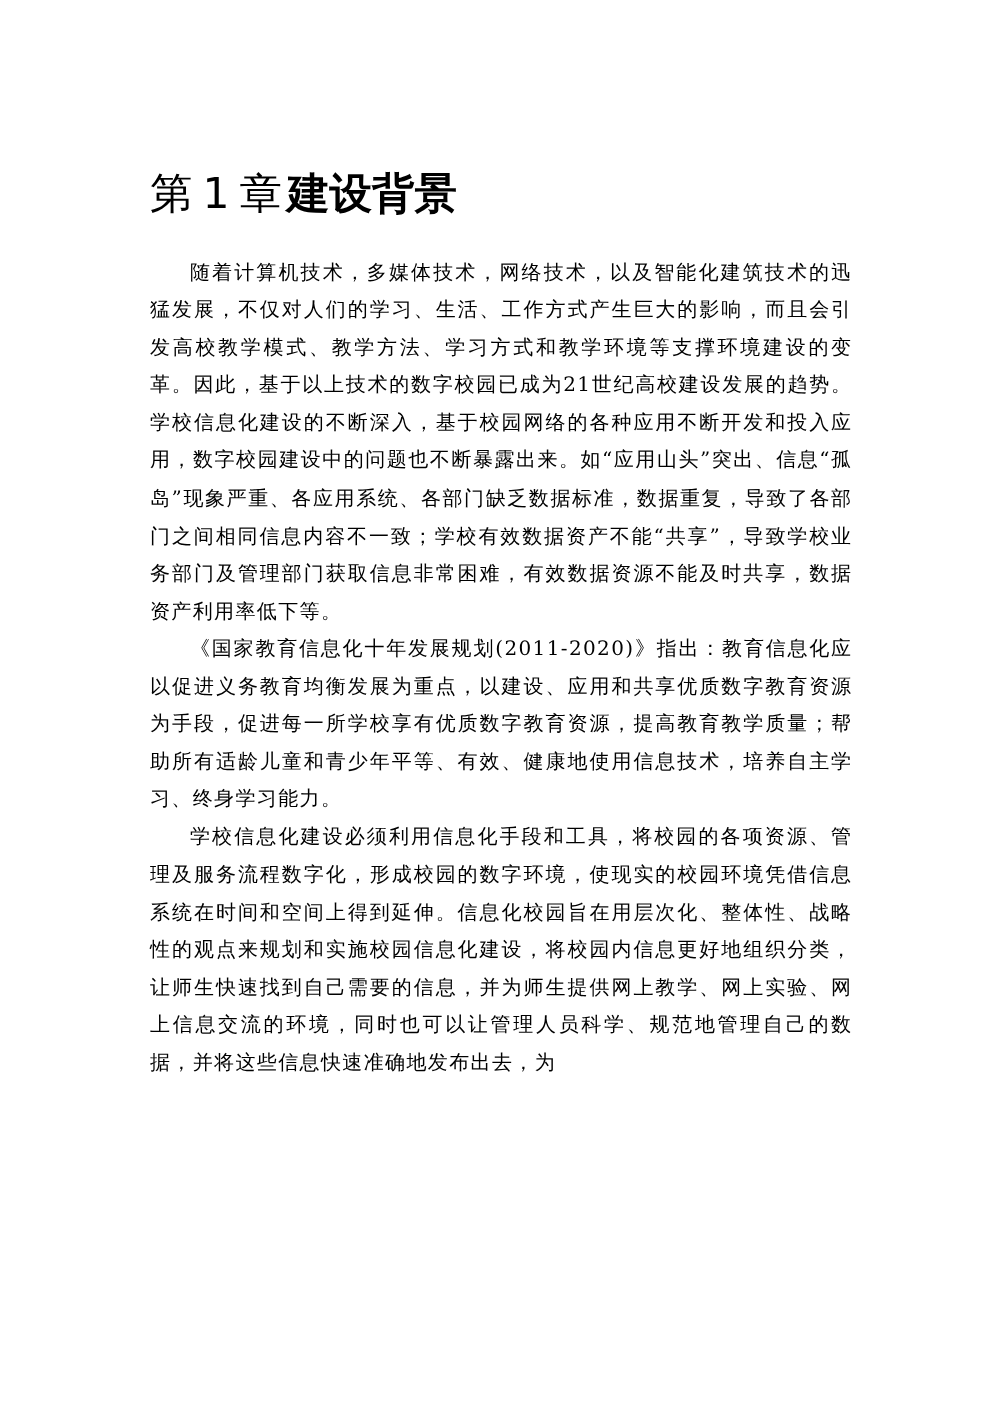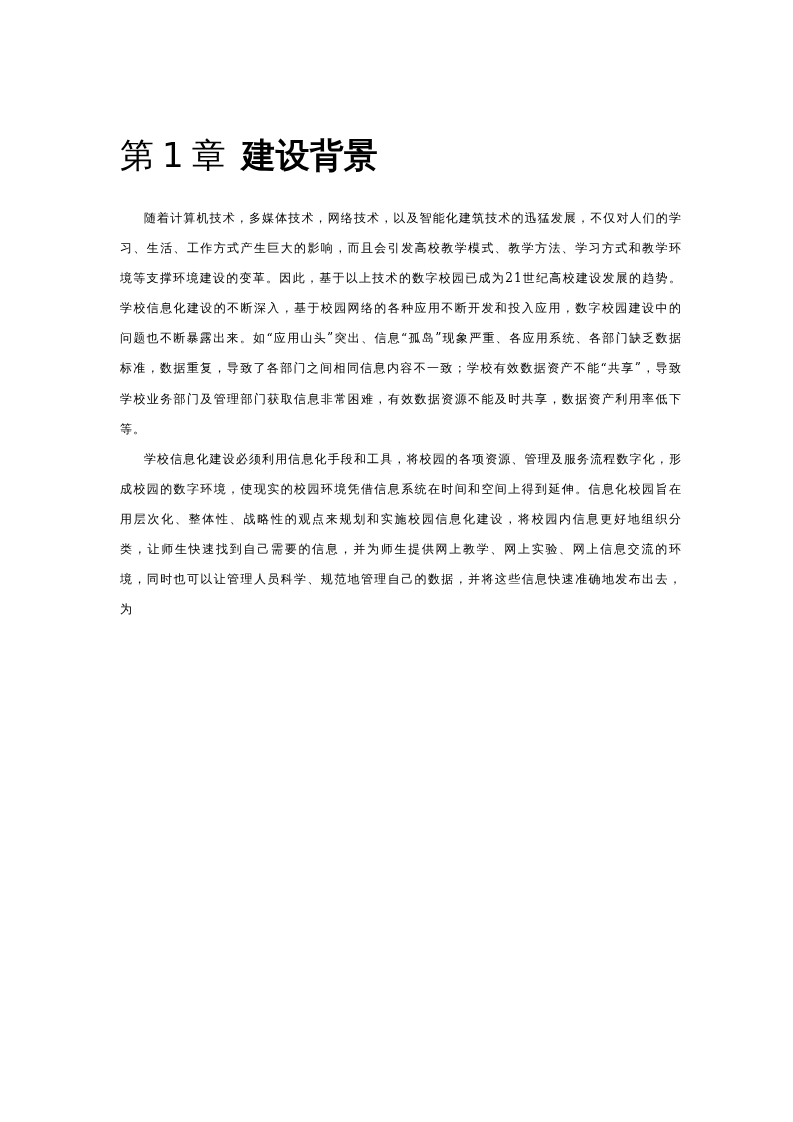--- a/index.html
+++ b/index.html
@@ -3,31 +3,32 @@
 <meta charset="utf-8">
 <style>
   html, body { margin: 0; padding: 0; background: #ffffff; }
   body { width: 793px; height: 1122px; position: relative; overflow: hidden; color: #000; }
   .chapter-title {
     position: absolute; left: 120px; top: 133px; margin: 0;
     font-size: 34px; font-weight: normal; line-height: 44px; white-space: nowrap;
     font-family: "DejaVu Serif", serif;
   }
   .chapter-title .num { font-family: "DejaVu Sans", sans-serif; margin: 0 8px; }
-  .chapter-title .name { font-weight: bold; font-family: "DejaVu Sans", sans-serif; margin-left: 16px; }
+  .chapter-title .name { font-weight: bold; font-family: "DejaVu Sans", sans-serif; margin-left: 4px; }
   .body-text { position: absolute; left: 120px; top: 203px; width: 562px; }
   .para {
     margin: 0; text-indent: 2em;
-    font-family: "DejaVu Serif", serif; font-size: 12px; line-height: 30.1px;
+    font-family: "DejaVu Serif", serif; font-size: 16px; line-height: 30.1px;
     text-align: justify; letter-spacing: 1.1px;
   }
 </style>
 </head>
 <body>
 
 <h1 class="chapter-title">
   <span>第</span><span class="num">1</span><span>章</span><span class="name">建设背景</span>
 </h1>
 
 <div class="body-text">
   <p class="para">随着计算机技术，多媒体技术，网络技术，以及智能化建筑技术的迅猛发展，不仅对人们的学习、生活、工作方式产生巨大的影响，而且会引发高校教学模式、教学方法、学习方式和教学环境等支撑环境建设的变革。因此，基于以上技术的数字校园已成为21世纪高校建设发展的趋势。学校信息化建设的不断深入，基于校园网络的各种应用不断开发和投入应用，数字校园建设中的问题也不断暴露出来。如“应用山头”突出、信息“孤岛”现象严重、各应用系统、各部门缺乏数据标准，数据重复，导致了各部门之间相同信息内容不一致；学校有效数据资产不能“共享”，导致学校业务部门及管理部门获取信息非常困难，有效数据资源不能及时共享，数据资产利用率低下等。</p>
+  <p class="para">《国家教育信息化十年发展规划(2011-2020)》指出：教育信息化应以促进义务教育均衡发展为重点，以建设、应用和共享优质数字教育资源为手段，促进每一所学校享有优质数字教育资源，提高教育教学质量；帮助所有适龄儿童和青少年平等、有效、健康地使用信息技术，培养自主学习、终身学习能力。</p>
   <p class="para">学校信息化建设必须利用信息化手段和工具，将校园的各项资源、管理及服务流程数字化，形成校园的数字环境，使现实的校园环境凭借信息系统在时间和空间上得到延伸。信息化校园旨在用层次化、整体性、战略性的观点来规划和实施校园信息化建设，将校园内信息更好地组织分类，让师生快速找到自己需要的信息，并为师生提供网上教学、网上实验、网上信息交流的环境，同时也可以让管理人员科学、规范地管理自己的数据，并将这些信息快速准确地发布出去，为</p>
 </div>
 
 </body></html>

